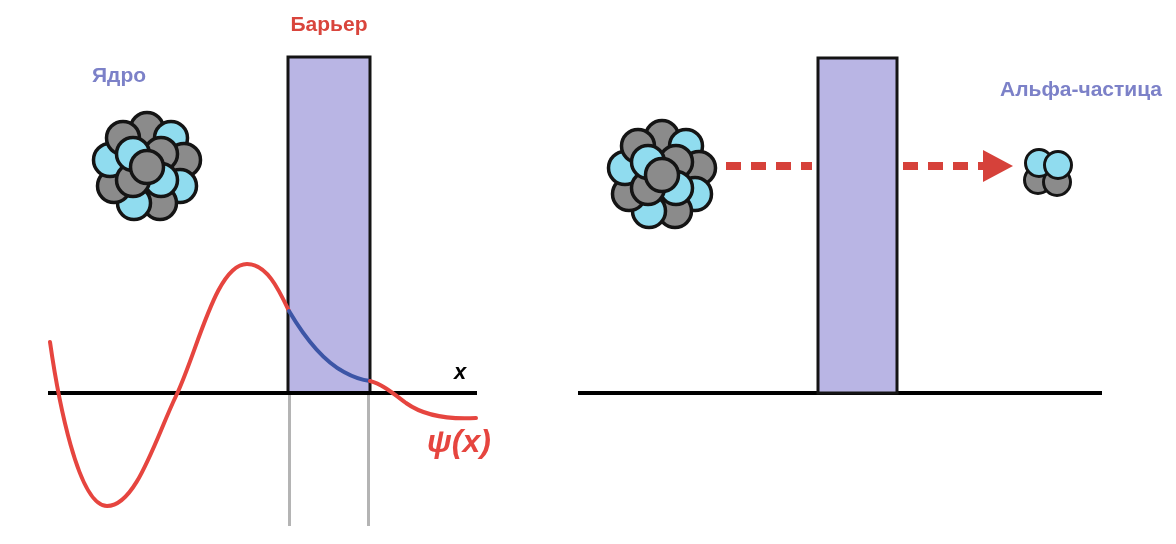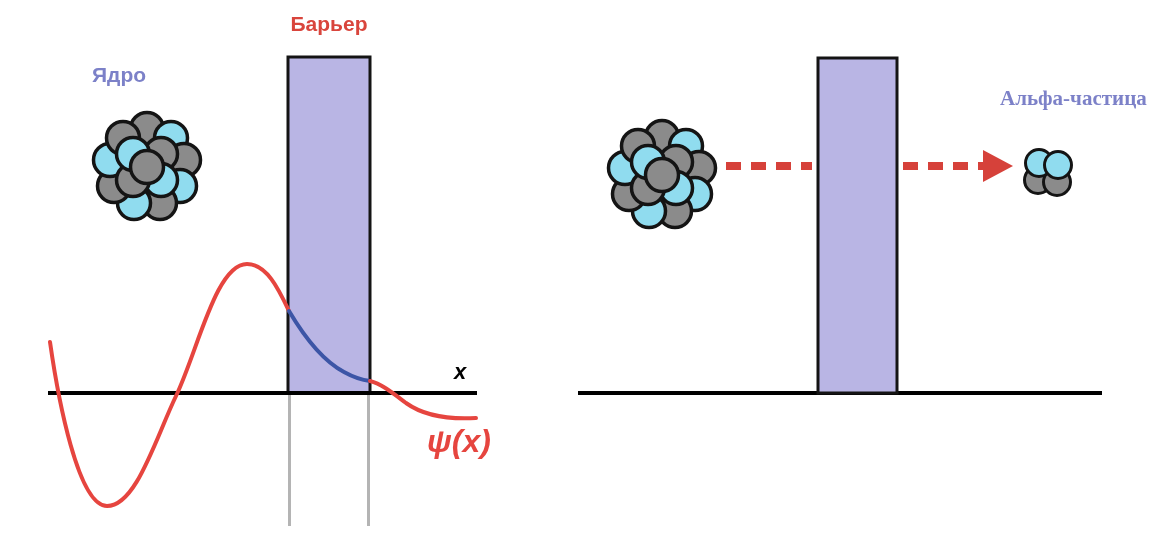--- a/index.html
+++ b/index.html
@@ -121,14 +121,14 @@
   </svg>
 
   <div class="label label-barrier" style="left:287px; top:12px;">Барьер</div>
 
   <div class="label label-nucleus" style="left:92px; top:63px;text-align:right;">Ядро</div>
 
   <div class="label label-x" style="left:454px; top:360px;">x</div>
 
   <div class="label label-psi" style="left:427px; top:424px;">ψ(x)</div>
 
-  <div class="label label-alpha" style="left:1000px; top:87px;font-family:Liberation Serif, serif;">Альфа-частица</div>
+  <div class="label label-alpha" style="left:1000px; top:77px;">Альфа-частица</div>
 </div>
 
 </body></html>

